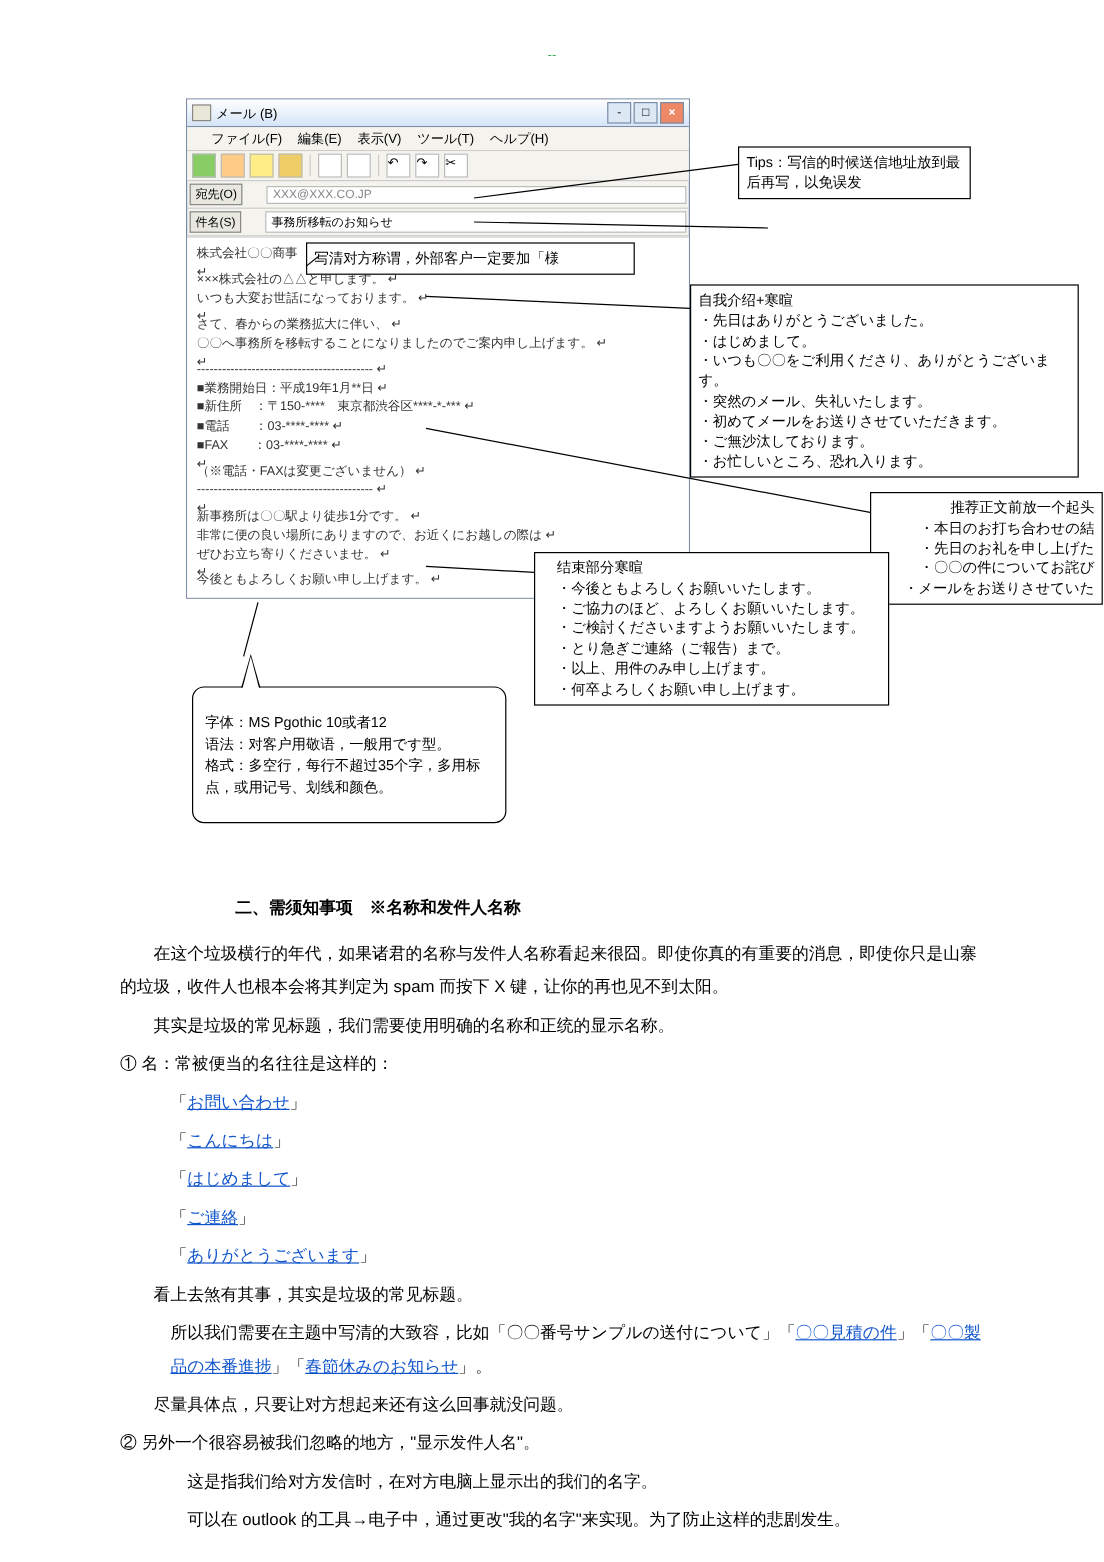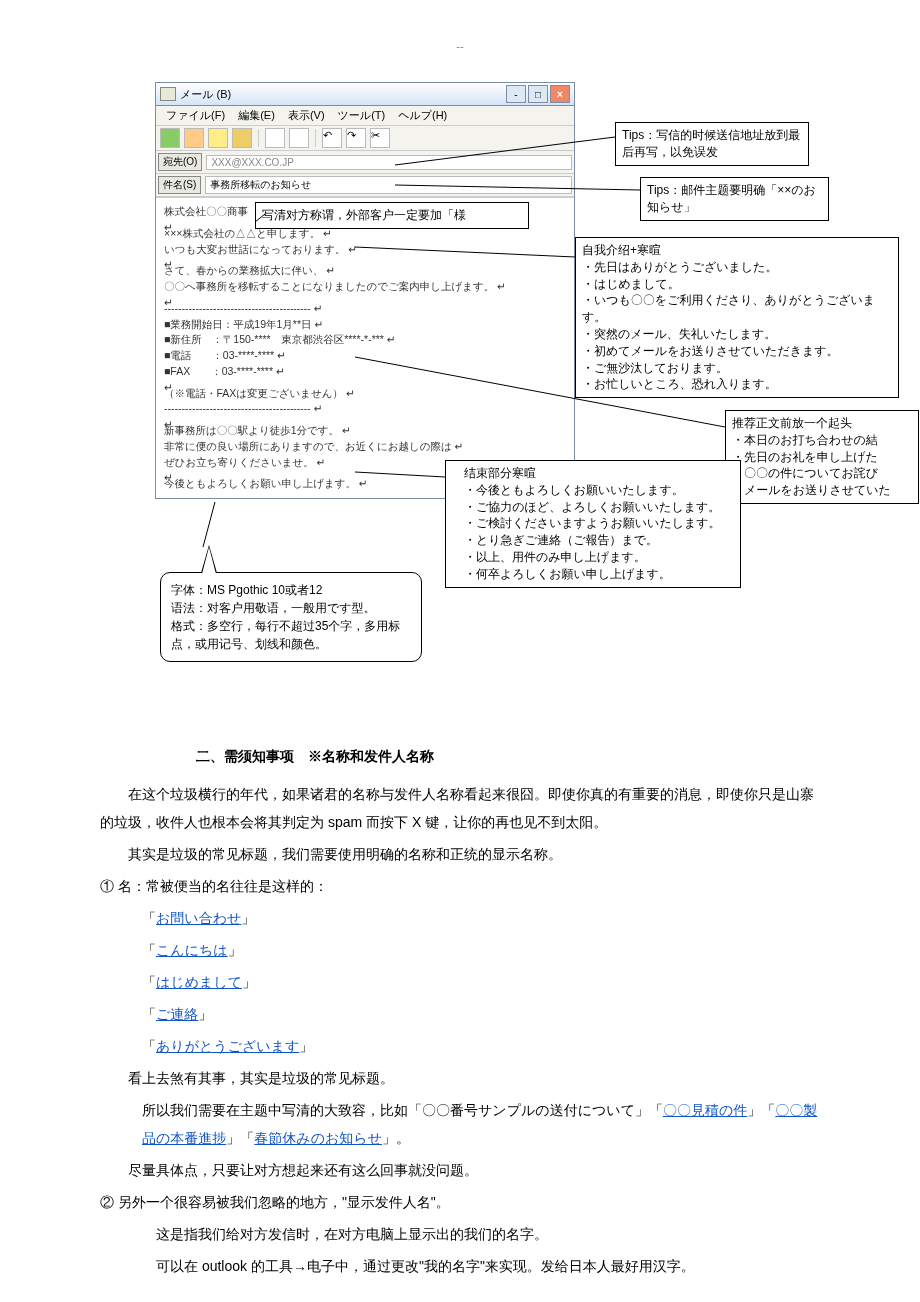--- a/index.html
+++ b/index.html
@@ -29,44 +29,44 @@
     border-bottom: 1px solid #7a8ca8;
     padding: 2px 4px;
     display: flex; align-items: center;
     font-size: 11px;
   }
   .titlebar .icon { width:14px; height:12px; background:#e8e8d8; border:1px solid #888; margin-right:4px; }
   .titlebar .spacer { flex:1; }
   .winbtn { width:18px; height:16px; border:1px solid #7a8ca8; margin-left:2px; display:flex; align-items:center; justify-content:center; font-size:10px; }
   .winbtn.close { background:#e86; color:#fff; font-weight:bold; }
   .winbtn.min,.winbtn.max { background:#dde8f5; }
-  .menubar { background:#f4f3ee; border-bottom:1px solid #ccc; padding:2px 10px; font-size:11px; }
+  .menubar { background:#f4f3ee; border-bottom:1px solid #ccc; padding:2px 20px; font-size:11px; }
   .menubar span { margin-right:10px; }
   .toolbar { background:#f4f3ee; border-bottom:1px solid #ccc; padding:2px 4px; display:flex; gap:4px; align-items:center; }
   .tb-icon { width:18px; height:18px; border:1px solid #bbb; background:#fff; display:inline-block; }
   .tb-sep { width:1px; height:18px; background:#ccc; margin:0 2px; }
-  .addr-row { display:flex; align-items:center; border-bottom:1px solid #ccc; padding:2px; gap:4px; }
+  .addr-row { display:flex; align-items:center; border-bottom:1px solid #ccc; padding:2px; gap:20px; }
   .addr-btn { border:1px solid #888; background:#e8e8e0; padding:1px 4px; font-size:10px; }
   .addr-field { flex:1; background:#fff; border:1px solid #bbb; padding:1px 4px; font-size:10px; color:#888; }
   .body-area { background:#fff; border-top:1px solid #ccc; padding:6px 8px; font-size:10.5px; line-height:1.5; color:#333; white-space:pre-wrap; min-height:280px; }
   .callout {
     position:absolute;
     border:1px solid #000;
     background:#fff;
     padding:4px 6px;
     font-size:12px;
     line-height:1.4;
   }
   .callout-title { font-size:12px; }
   .speech {
     position:absolute;
     border:1px solid #000;
     border-radius:10px;
     background:#fff;
-    padding:8px 10px;
+    padding:20px 10px;
     font-size:12px;
     line-height:1.5;
   }
   .speech::before {
     content:"";
     position:absolute;
     top:-28px; left:40px;
     width:0; height:0;
     border-left:8px solid transparent;
     border-right:8px solid transparent;
@@ -130,37 +130,36 @@
       <span class="addr-field">XXX@XXX.CO.JP</span>
     </div>
     <div class="addr-row">
       <span class="addr-btn">件名(S)</span>
       <span class="addr-field" style="color:#000">事務所移転のお知らせ</span>
     </div>
     <div class="body-area" id="mail-body"><div>株式会社〇〇商事　××様 ↵</div><div style="height: 6px;">↵</div><div>×××株式会社の△△と申します。 ↵</div><div>いつも大変お世話になっております。 ↵</div><div style="height: 6px;">↵</div><div>さて、春からの業務拡大に伴い、 ↵</div><div>〇〇へ事務所を移転することになりましたのでご案内申し上げます。 ↵</div><div style="height: 6px;">↵</div><div>------------------------------------------ ↵</div><div>■業務開始日：平成19年1月**日 ↵</div><div>■新住所　：〒150-****　東京都渋谷区****-*-*** ↵</div><div>■電話　　：03-****-**** ↵</div><div>■FAX　　：03-****-**** ↵</div><div style="height: 6px;">↵</div><div>（※電話・FAXは変更ございません） ↵</div><div>------------------------------------------ ↵</div><div style="height: 6px;">↵</div><div>新事務所は〇〇駅より徒歩1分です。 ↵</div><div>非常に便の良い場所にありますので、お近くにお越しの際は ↵</div><div>ぜひお立ち寄りくださいませ。 ↵</div><div style="height: 6px;">↵</div><div>今後ともよろしくお願い申し上げます。 ↵</div></div>
   </div>
 
   <div class="callout" style="left:460px; top:40px; width:180px;">Tips：写信的时候送信地址放到最后再写，以免误发</div>
-  <div class="callout" style="left:485px; top:95px; width:175px;">Tips：邮件主题要明确「××のお知らせ」</div>
   <div class="callout" style="left:100px; top:120px; width:260px;font-family:Liberation Serif, serif;">写清对方称谓，外部客户一定要加「様</div>
 
   <div class="callout" style="left:420px; top:155px; width:310px;">
     <div class="callout-title">自我介绍+寒暄</div>
     <div id="intro-lines">
         <div>・先日はありがとうございました。</div>
         <div>・はじめまして。</div>
         <div>・いつも〇〇をご利用くださり、ありがとうございます。</div>
         <div>・突然のメール、失礼いたします。</div>
         <div>・初めてメールをお送りさせていただきます。</div>
         <div>・ご無沙汰しております。</div>
         <div>・お忙しいところ、恐れ入ります。</div>
       </div>
   </div>
 
-  <div class="callout" style="left:570px; top:328px; width:180px;">
+  <div class="callout" style="left:570px; top:328px; width:180px;text-align:right;">
     <div>推荐正文前放一个起头</div>
     <div id="lead-lines">
         <div>・本日のお打ち合わせの結</div>
         <div>・先日のお礼を申し上げた</div>
         <div>・〇〇の件についてお詫び</div>
         <div>・メールをお送りさせていた</div>
       </div>
   </div>
 
   <div class="callout" style="left:290px; top:378px; width:270px;padding-left:18px;">
@@ -205,14 +204,14 @@
       <p class="item">「<span class="link">ご連絡</span>」</p>
       <p class="item">「<span class="link">ありがとうございます</span>」</p>
     </div>
   <p style="margin-left:2em; text-indent:0;">看上去煞有其事，其实是垃圾的常见标题。</p>
   <p style="margin-left:3em; text-indent:0;">
     <span>所以我们需要在主题中写清的大致容，比如「〇〇番号サンプルの送付について」「</span><span class="link">〇〇見積の件</span><span>」「</span><span class="link">〇〇製品の本番進捗</span><span>」「</span><span class="link">春節休みのお知らせ</span><span>」。</span>
   </p>
   <p style="margin-left:2em; text-indent:0;">尽量具体点，只要让对方想起来还有这么回事就没问题。</p>
   <p class="num">② 另外一个很容易被我们忽略的地方，"显示发件人名"。</p>
   <p style="margin-left:2em;">这是指我们给对方发信时，在对方电脑上显示出的我们的名字。</p>
-  <p style="margin-left:2em;">可以在 outlook 的工具→电子中，通过更改"我的名字"来实现。发给日本人最好用汉字。</p>
+  <p style="margin-left:2em;">可以在 outlook 的工具→电子中，通过更改"我的名字"来实现。为了防止这样的悲剧发生。</p>
 </div>
 
 </body></html>

